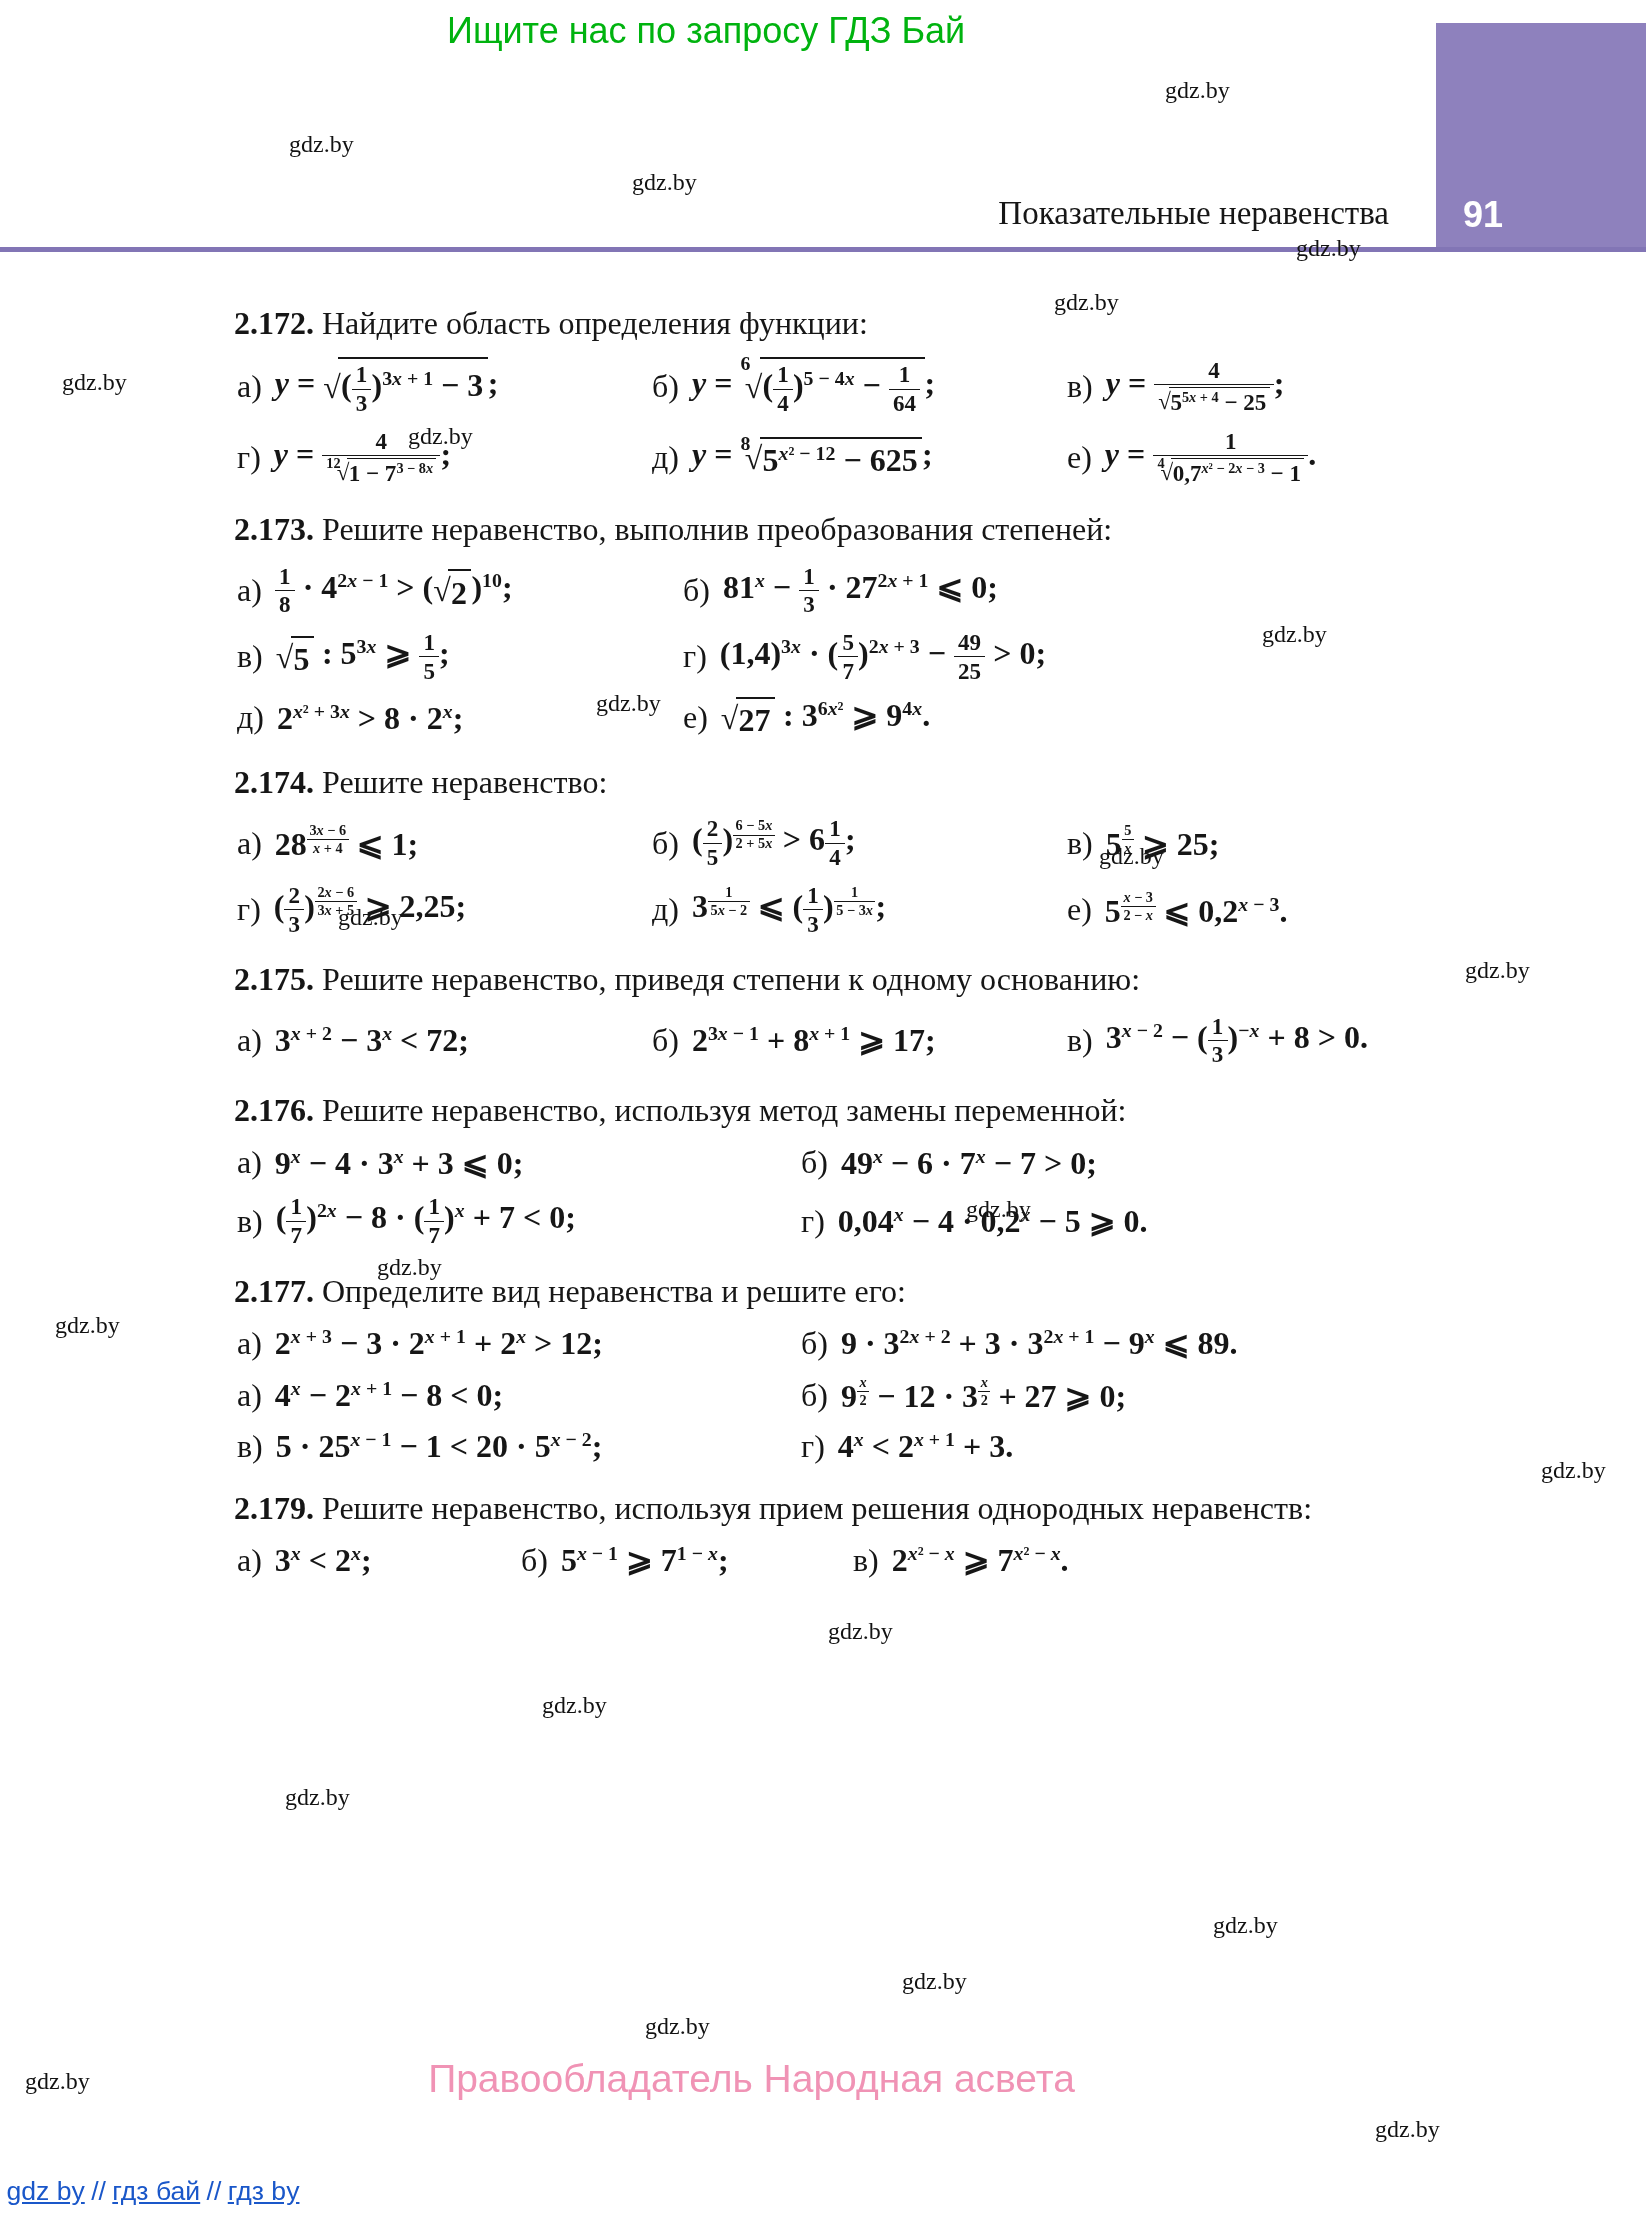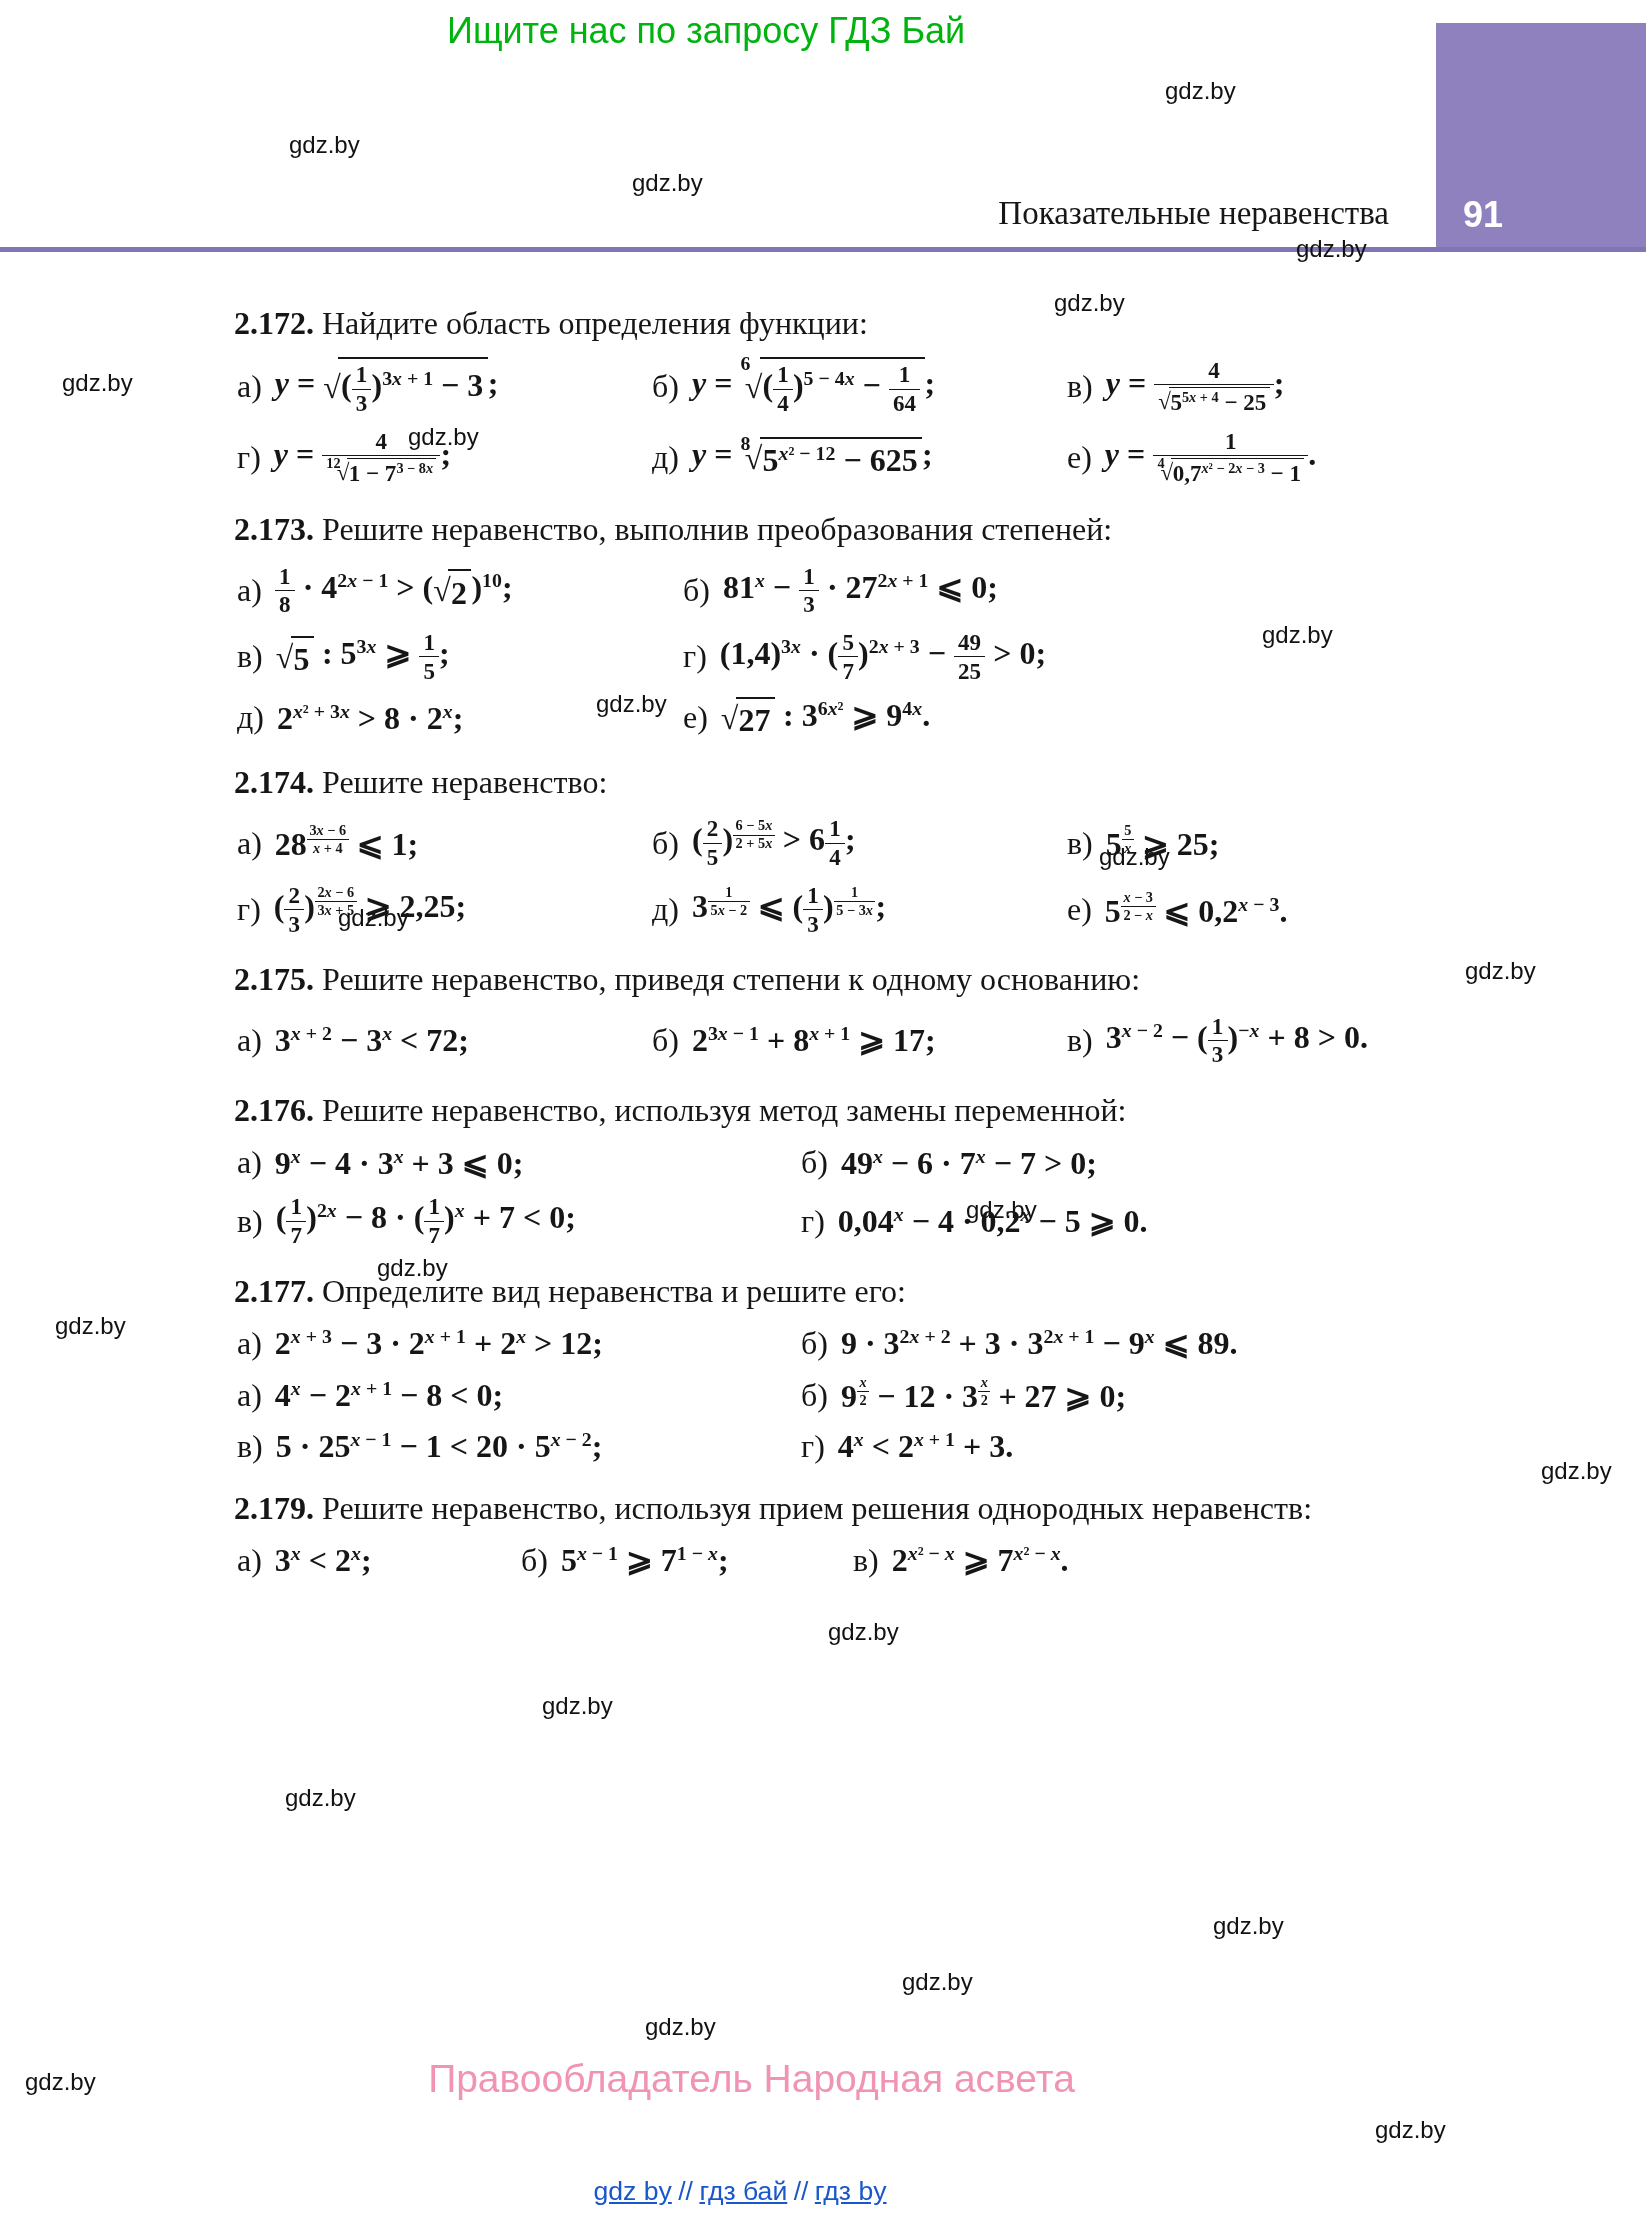--- a/index.html
+++ b/index.html
@@ -3,21 +3,21 @@
 <meta charset="utf-8">
 <style>
   html,body{margin:0;padding:0;}
   body{
     width:1647px;height:2216px;position:relative;overflow:hidden;
     background:#ffffff;color:#161616;
     font-family:"Liberation Serif","DejaVu Serif",serif;
   }
   
   .wm{
-    position:absolute;font-family:Liberation Sans, sans-serif;
+    position:absolute;font-family:Liberation Serif, serif;
     font-size:24px;color:#121212;white-space:nowrap;
   }
   .promo{
     position:absolute;top:9.7px;left:447px;
     font-family:"Liberation Sans","DejaVu Sans",sans-serif;
     font-size:36px;color:var(--green,#00b30f);white-space:nowrap;
   }
   
   .header-box{
     position:absolute;top:22.6px;right:0;width:211px;height:226px;
@@ -59,21 +59,21 @@
   .rs{line-height:1;margin-right:-2.4px;}
   .rc{border-top:0.085em solid currentColor;padding:0.1em 0.14em 0 0.08em;}
   .ri{font-size:0.5em;align-self:flex-start;margin:-0.15em -0.28em 0 0;line-height:1;}
   
   .footer-pub{
     position:absolute;top:2057px;left:0;width:1503px;text-align:center;
     font-family:"Liberation Sans","DejaVu Sans",sans-serif;
     font-size:39px;color:var(--pink,#f093b5);
   }
   .footer-links{
-    position:absolute;top:2176px;left:0;width:1480px;text-align:center;
+    position:absolute;top:2176px;left:0;width:1480px;text-align:left;
     font-family:"Liberation Sans","DejaVu Sans",sans-serif;font-size:26.6px;
   }
   .footer-links a{color:var(--link-blue,#1a57c9);text-decoration:underline;margin:0 6.4px;cursor:pointer;}
   .footer-links .sep{color:var(--link-blue,#1a57c9);}
 </style>
 </head>
 <body>
 
 <div class="promo">Ищите нас по запросу ГДЗ Бай</div>
 

